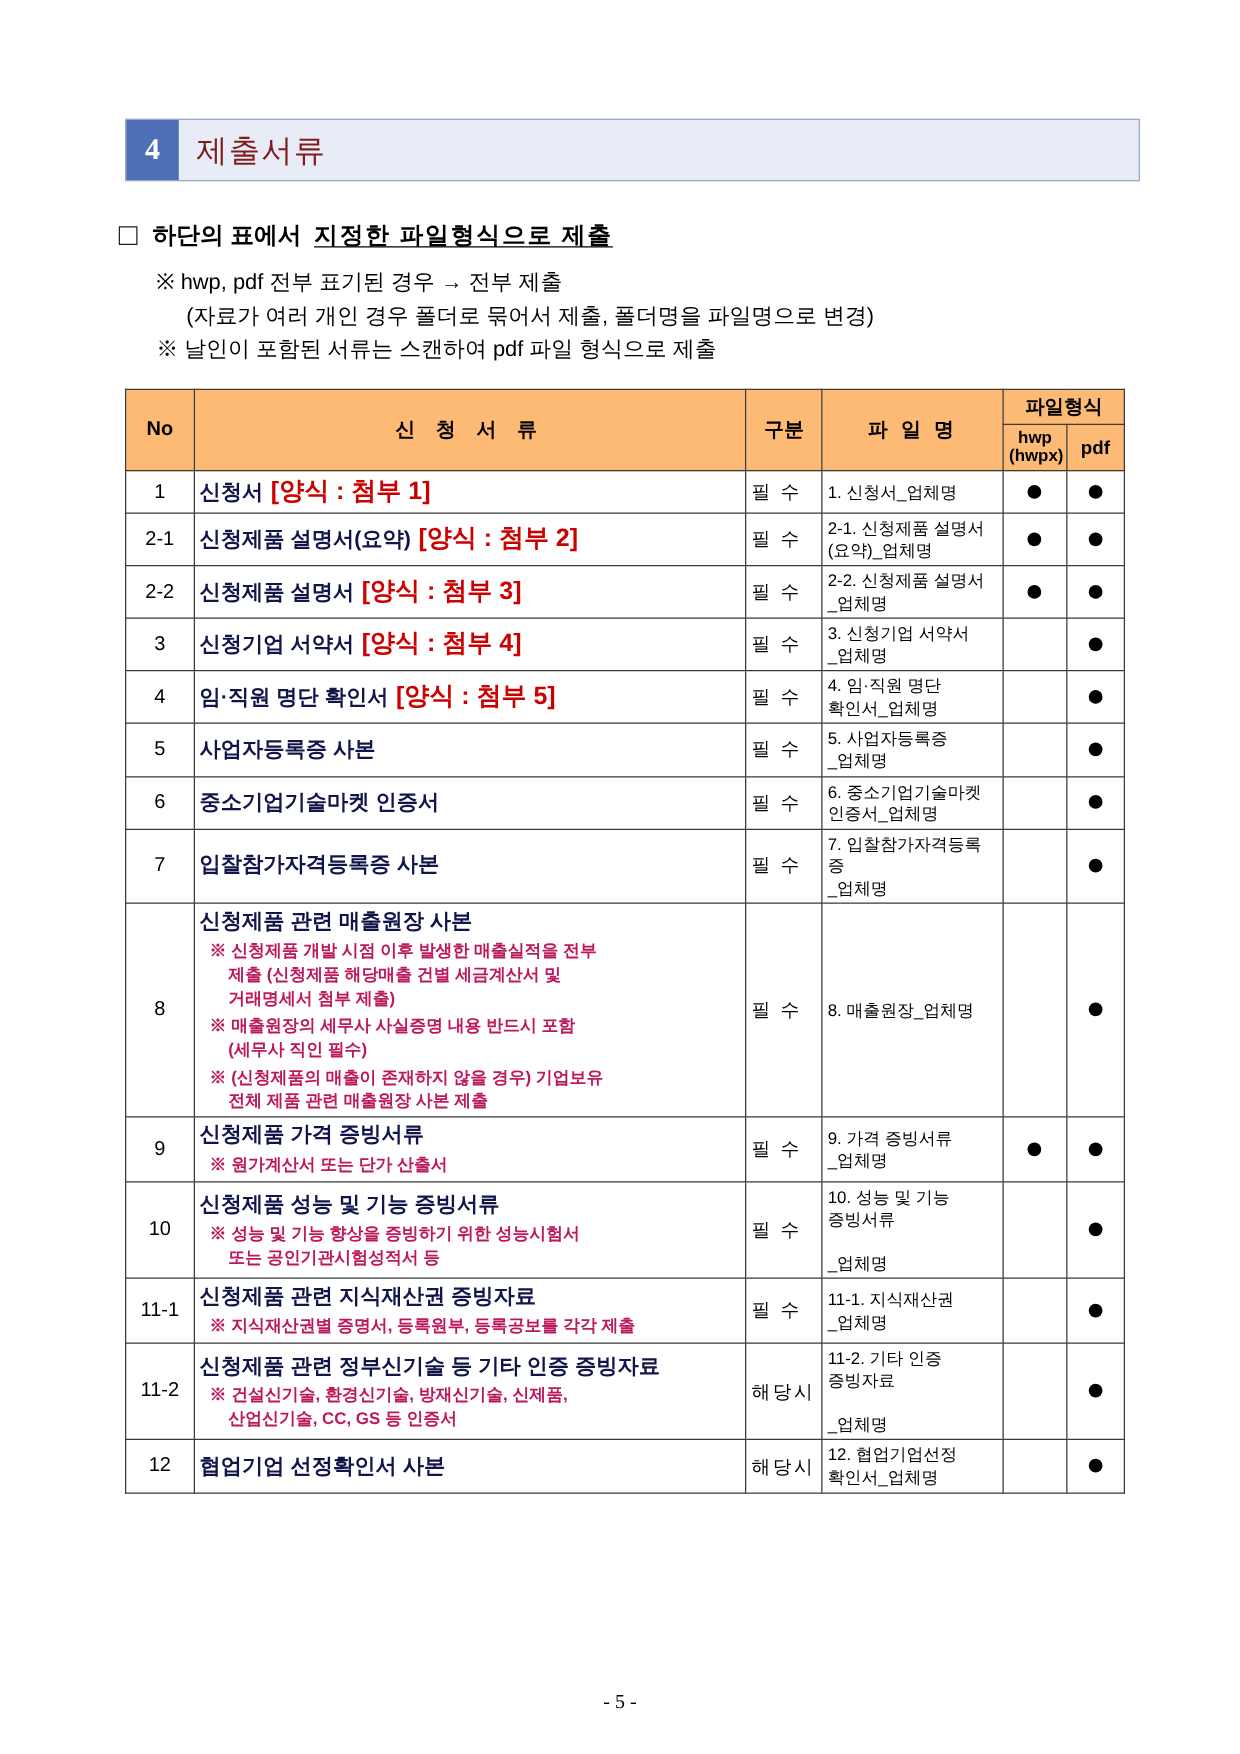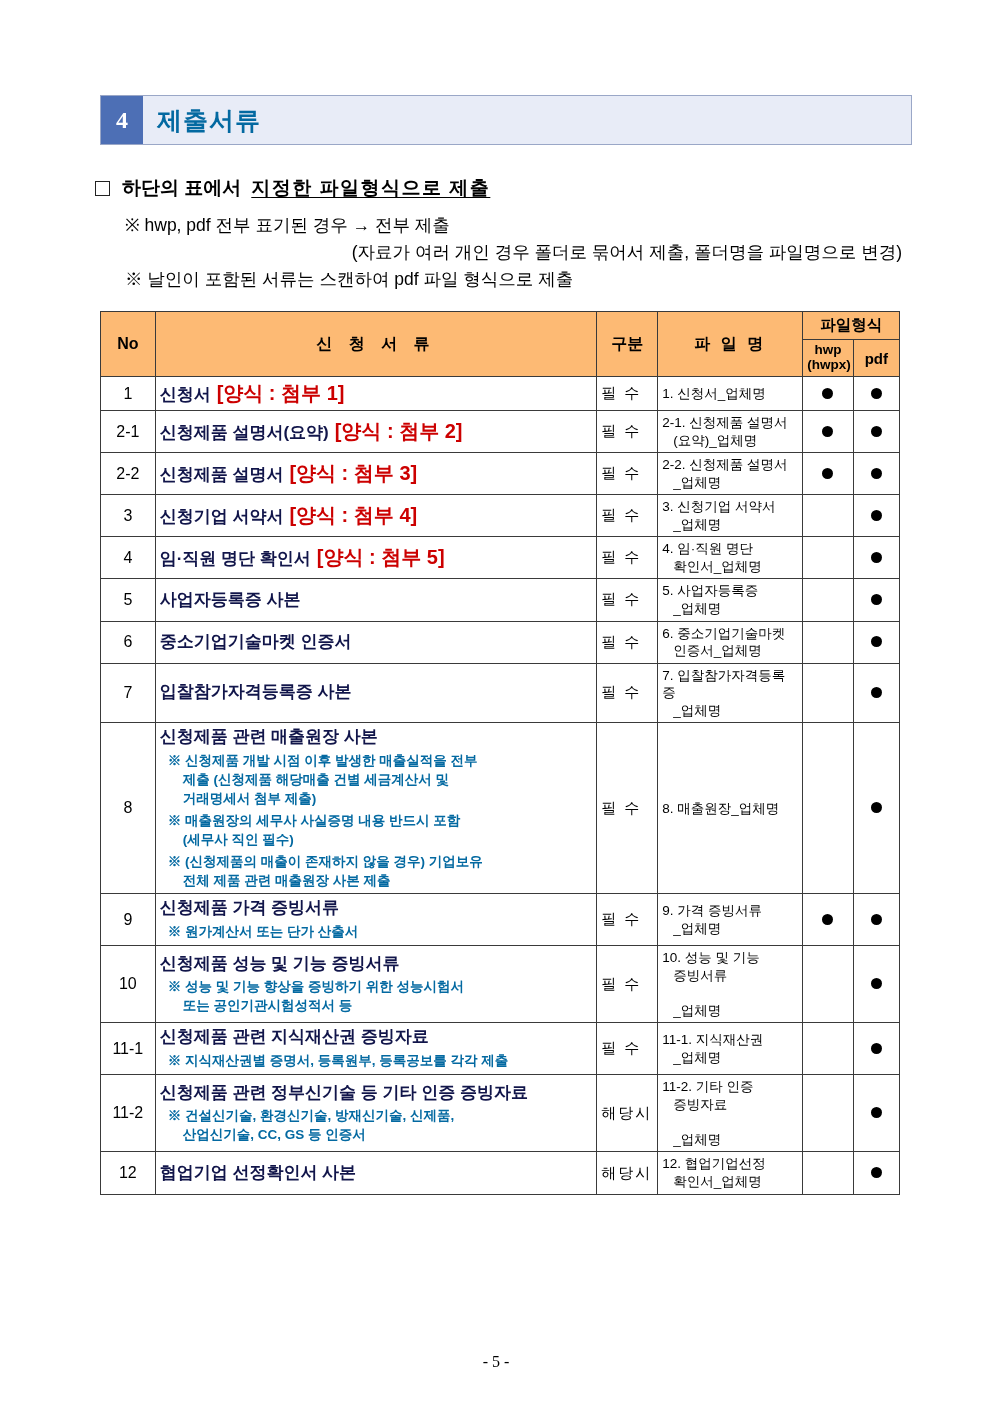--- a/index.html
+++ b/index.html
@@ -42,22 +42,22 @@
     align-items: center;
     justify-content: center;
     font-family: "Liberation Serif", serif;
   }
   .section-title {
     flex: 1;
     display: flex;
     align-items: center;
     padding-left: 14px;
     font-size: 25px;
-    font-weight: bold;
-    color: #0369a1;
+    font-weight: normal;
+    color: #7f1d1d;
     letter-spacing: 1px;
   }
 
   
   .intro {
     margin-top: 30px;
     margin-left: 0px;
   }
   .intro-line1 {
     font-size: 19px;
@@ -81,21 +81,20 @@
   }
   .intro-sub {
     font-size: 17.5px;
     margin-top: 11px;
     margin-left: 30px;
     line-height: 1.55;
   }
   .intro-sub .indent {
     display: block;
     margin-left: 24px;
-    text-align: right;
   }
 
   
   table.docs {
     margin-top: 18px;
     border-collapse: collapse;
     width: 800px;
     table-layout: fixed;
     margin-left: 5px;
   }
@@ -137,21 +136,21 @@
   td.name .form-tag {
     color: #cc0000;
     font-size: 20px;
     font-weight: bold;
     margin-left: 6px;
   }
   td.name .note {
     display: block;
     font-size: 13.5px;
     font-weight: bold;
-    color: #0369a1;
+    color: #be185d;
     margin-top: 3px;
     margin-left: 8px;
     line-height: 1.4;
   }
   td.name .note .cont {
     display: block;
     margin-left: 15px;
   }
   td.type {
     text-align: left;
@@ -159,21 +158,20 @@
     letter-spacing: 2px;
     white-space: nowrap;
   }
   td.file {
     font-size: 13.5px;
     line-height: 1.3;
     padding-left: 5px;
   }
   td.file .ind {
     display: block;
-    margin-left: 11px;
   }
   td.mark {
     text-align: center;
     font-size: 17px;
   }
   .dot {
     display: inline-block;
     width: 11px;
     height: 11px;
     border-radius: 50%;

